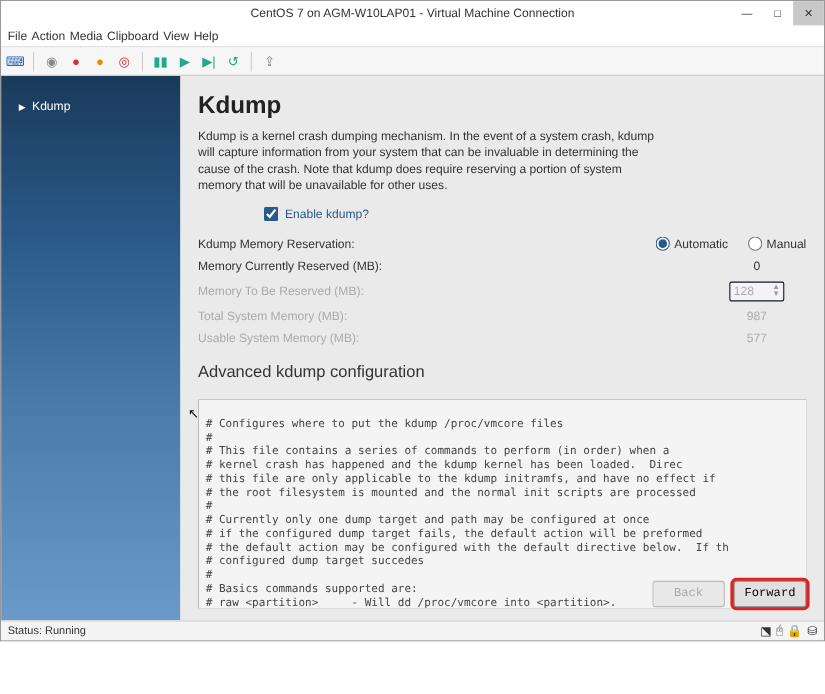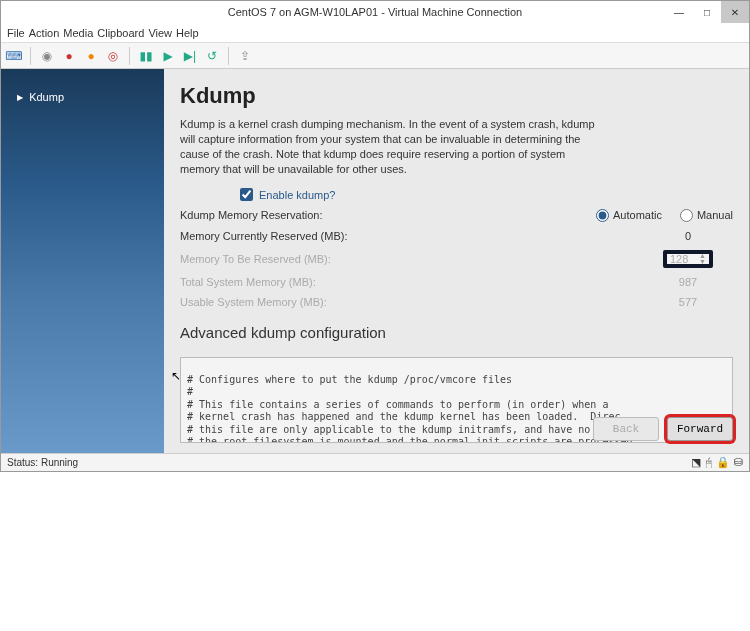--- a/index.html
+++ b/index.html
@@ -1,18 +1,18 @@
 <!DOCTYPE html>
 <html><head>
 <meta charset="utf-8">
 <style>
 * { margin: 0; padding: 0; box-sizing: border-box; font-family: "Segoe UI", Tahoma, sans-serif; }
 html, body { width: 750px; height: 631px; overflow: hidden; background: #fff; }
 
-.window { width: 750px; height: 472px; display: flex; flex-direction: column; border: 1px solid #999; background:#f0f0f0; }
+.window { width: 750px; height: 583px; display: flex; flex-direction: column; border: 1px solid #999; background:#f0f0f0; }
 
 .titlebar { height: 22px; background: #fff; display: flex; align-items: center; justify-content: center; position: relative; font-size: 11px; color:#333; }
 .titlebar .win-controls { position: absolute; right: 0; top: 0; height: 22px; display: flex; }
 .titlebar .win-controls div { width: 28px; height: 22px; display:flex; align-items:center; justify-content:center; font-size:10px; color:#333; }
 .titlebar .win-controls .close { background:#c8c8c8; }
 
 .menubar { height: 20px; background:#fff; display:flex; align-items:center; gap:4px; padding:0 6px; font-size:11px; color:#333; border-bottom:1px solid #ddd;}
 .menubar span { cursor:default; }
 
 .toolbar { height: 26px; background:#f6f6f6; display:flex; align-items:center; gap:4px; padding:0 4px; border-bottom:1px solid #ccc; }
@@ -33,21 +33,21 @@
 .row.disabled { color:#aaa; }
 .row .label { flex:1; }
 .row .val { width:90px; text-align:center; }
 .chk { display:flex; align-items:center; gap:6px; margin-left:60px; font-size:11px; color:#2a5a8a; }
 .chk input { accent-color:#2a5a8a; }
 
 .radios { display:flex; gap:18px; align-items:center; font-size:11px; color:#333; }
 .radios label { display:flex; align-items:center; gap:4px; }
 .radios input { accent-color:#2a5a8a; }
 
-.spinner { display:inline-flex; align-items:center; border:4px solid #0f172a; background:#f4f4f4; height:18px; width:50px; justify-content:space-between; padding:0 3px; font-size:11px; color:#aaa; border-radius:2px;}
+.spinner { display:inline-flex; align-items:center; border:1px solid #0f172a; background:#f4f4f4; height:18px; width:50px; justify-content:space-between; padding:0 3px; font-size:11px; color:#aaa; border-radius:2px;}
 .spinner .arrows { font-size:7px; line-height:6px; color:#999; }
 
 .section-title { font-size:15px; color:#333; margin-top:12px; margin-bottom:16px; }
 .config-box { border:1px solid #bbb; background:#f4f4f4; height:190px; overflow:auto; font-family: monospace; font-size:10px; color:#444; padding:16px 6px; white-space:pre; line-height:1.25; }
 
 .buttons { position:absolute; bottom:12px; right:16px; display:flex; gap:8px; }
 .btn { min-width:66px; height:24px; font-size:11px; border:1px solid #bbb; background:#e8e8e8; display:flex; align-items:center; justify-content:center; border-radius:3px;font-family:Liberation Mono, monospace; }
 .btn.disabled { color:#aaa; }
 .btn.highlight { box-shadow: 0 0 0 3px #d22; border:1px solid #999; background:#e0e0e0; }
 

